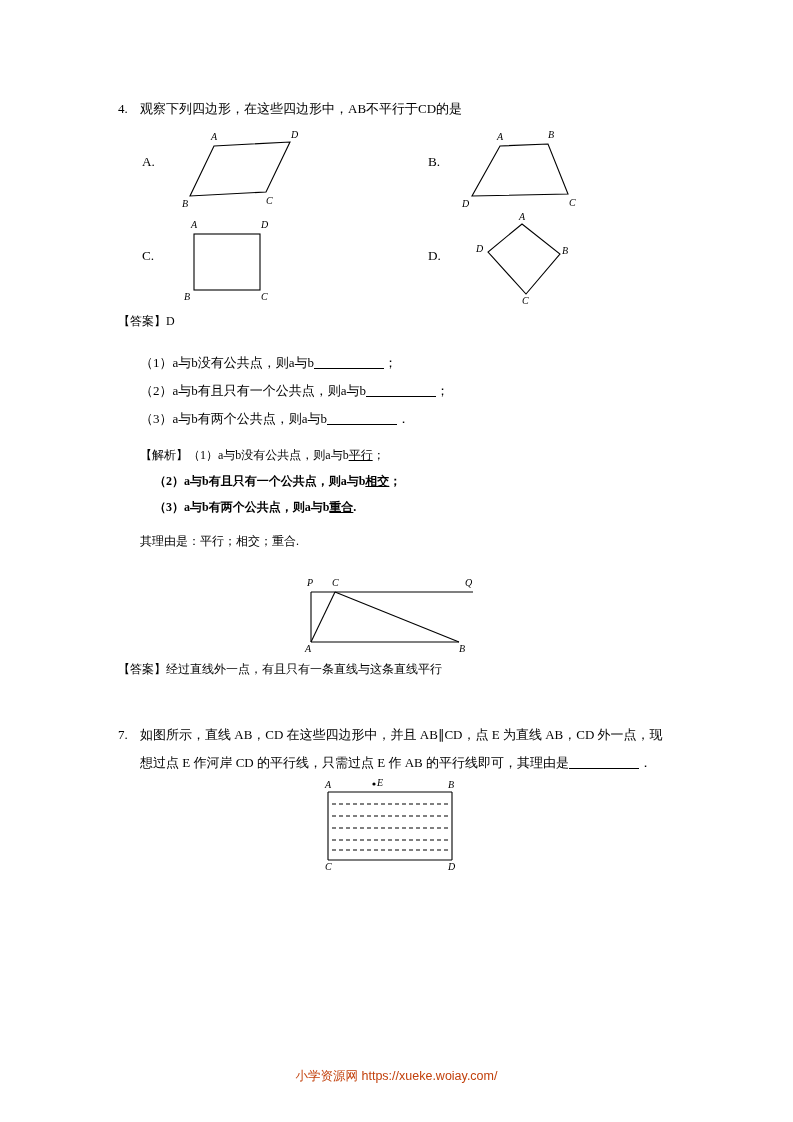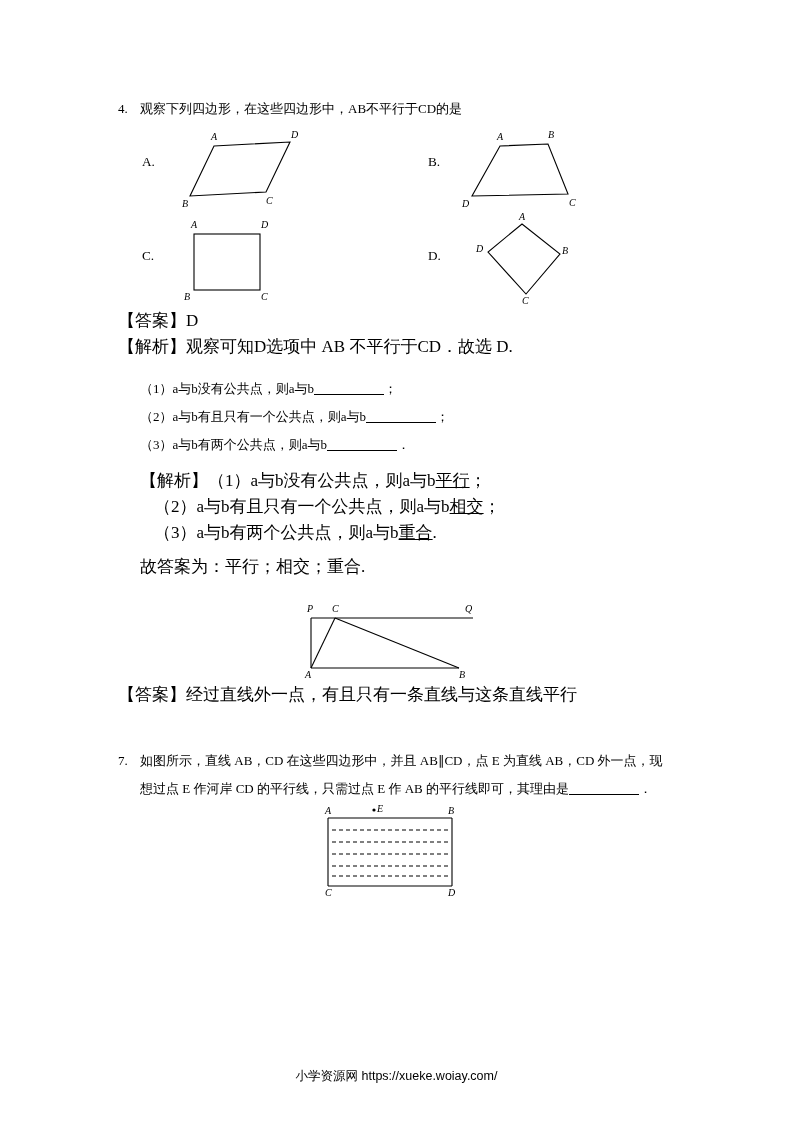--- a/index.html
+++ b/index.html
@@ -31,23 +31,23 @@
     font-size: 13px;
     line-height: 26px;
     margin: 0 0 2px 0;
     white-space: nowrap;
   }
   .q-num {
     display: inline-block;
     width: 22px;
   }
   .indent1 { padding-left: 22px; }
-  .indent2 { padding-left: 36px; }
+  .indent2 { padding-left: 36px; font-weight: bold; }
   .ans-line {
-    font-size: 17px;
+    font-size: 12px;
     line-height: 26px;
     margin: 0;
   }
   .u { text-decoration: underline; margin-top: 40px; }
   .blank-m {
     display: inline-block;
     border-bottom: 1px solid #000;
     width: 70px;
     height: 13px;
     vertical-align: -2px;
@@ -81,21 +81,21 @@
     font-size: 10px;
     font-style: italic;
   }
   .footer {
     position: absolute;
     left: 0;
     top: 1068px;
     width: 793px;
     text-align: center;
     font-size: 12.5px;
-    color: #000000;
+    color: #c2410c;
     font-family: "Liberation Sans", sans-serif;
   }
   .fig-center {
     position: relative;
     width: 100%;
     height: 86px;
   }
   .fig-center-inner {
     position: absolute;
     left: 50%;
@@ -152,23 +152,20 @@
         <text class="vlabel" x="20" y="40">D</text>
         <text class="vlabel" x="66" y="92">C</text>
       </svg>
     </div>
 
     <div class="gap-sm"></div>
 
     <div class="ans-line">
       <span>【答案】</span><span>D</span>
     </div>
-    <div class="ans-line">
-      <span>【解析】</span><span>观察可知D选项中 AB 不平行于CD．故选 D.</span>
-    </div>
 
     <div class="gap-sm"></div>
 
 
     <div class="gap-sm"></div>
 
 
     <div class="q-line indent1">
       <span>（1）a与b没有公共点，则a与b</span><span class="blank-m"></span><span>；</span>
     </div>
@@ -187,21 +184,21 @@
     </div>
     <div class="ans-line indent2">
       <span>（2）a与b有且只有一个公共点，则a与b</span><span class="u">相交</span><span>；</span>
     </div>
     <div class="ans-line indent2">
       <span>（3）a与b有两个公共点，则a与b</span><span class="u">重合</span><span>.</span>
     </div>
 
     <div class="gap-sm"></div>
 
-    <div class="ans-line indent1">故答案为：平行；相交；重合.</div>
+    <div class="ans-line indent1">其理由是：平行；相交；重合.</div>
 
     <div class="gap-md"></div>
 
 
     <div class="fig-center">
       <div class="fig-center-inner">
         <svg width="230" height="84">
           <line class="shape" x1="28" y1="22" x2="190" y2="22"></line>
           <line class="shape" x1="28" y1="72" x2="176" y2="72"></line>
           <line class="shape" x1="28" y1="72" x2="28" y2="22"></line>

